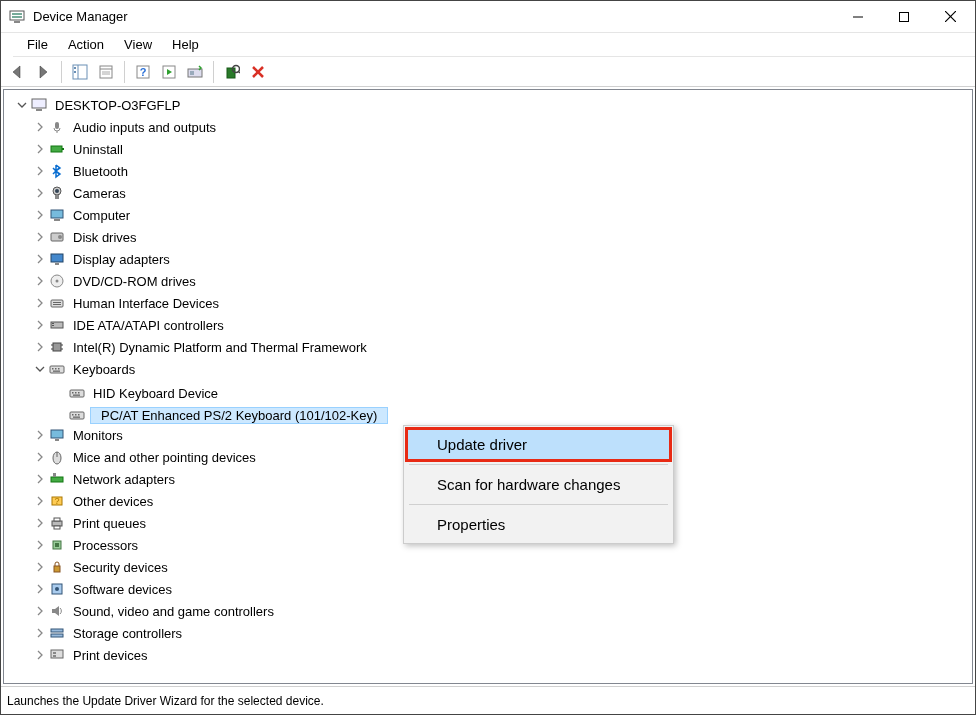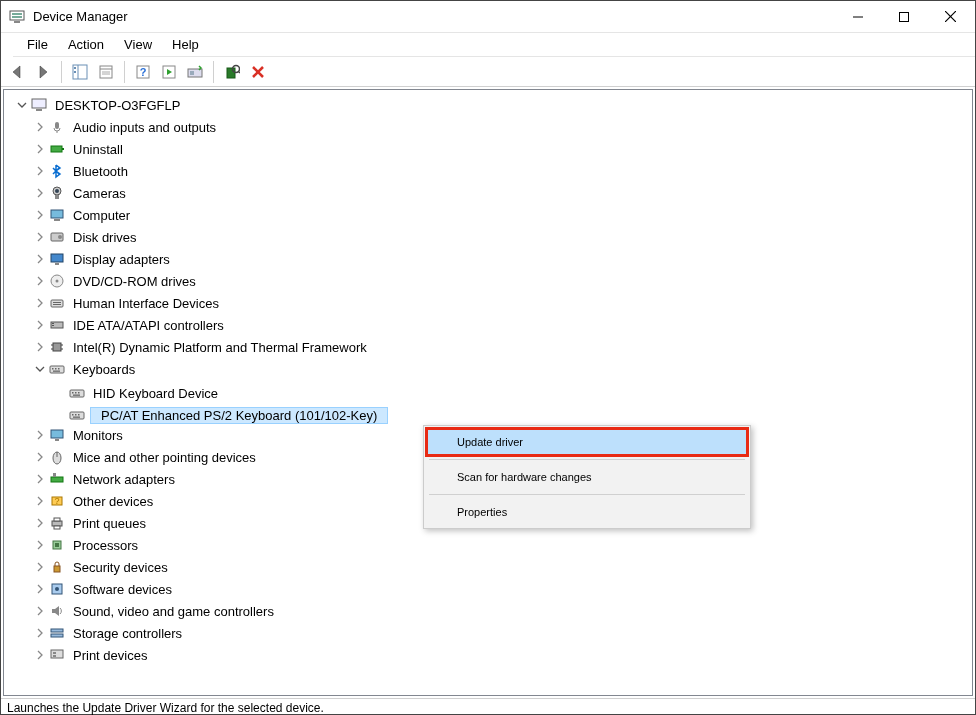--- a/index.html
+++ b/index.html
@@ -19,22 +19,22 @@
     .tree { flex: 1; overflow-y: scroll; padding: 4px 0 4px 4px; font-size: 13px; }
     .tree-row { display: flex; align-items: center; height: 22px; white-space: nowrap; cursor: default; }
     .tree-row .twist { width: 16px; height: 16px; display: inline-flex; align-items: center; justify-content: center; color: #777; font-size: 10px; cursor: pointer; }
     .tree-row .twist.blank { visibility: hidden; }
     .tree-row .node-icon { width: 18px; height: 18px; margin: 0 4px 0 0; display: inline-flex; align-items: center; justify-content: center; }
     .tree-row .label { padding: 1px 3px; }
     .tree-row.selected .label { background: #cce8ff; border: 1px solid #99d1ff; padding: 0 10px; }
     .indent-1 { padding-left: 6px; }
     .indent-2 { padding-left: 24px; }
     .indent-3 { padding-left: 44px; align-items: flex-end; }
-    .statusbar { height: 16px; border-top: 1px solid #d0d0d0; padding: 2px 6px; font-size: 12px; display: flex; align-items: flex-start; }
-    .context-menu { position: absolute; background: #f2f2f2; border: 1px solid #ccc; box-shadow: 2px 2px 6px rgba(0,0,0,0.25); width: 328px; padding: 3px; font-size: 11px; margin-left: 20px; }
+    .statusbar { height: 28px; border-top: 1px solid #d0d0d0; padding: 2px 6px; font-size: 12px; display: flex; align-items: center; }
+    .context-menu { position: absolute; background: #f2f2f2; border: 1px solid #ccc; box-shadow: 2px 2px 6px rgba(0,0,0,0.25); width: 271px; padding: 3px; font-size: 15px; }
     .ctx-item { padding: 7px 12px 7px 30px; cursor: pointer; }
     .ctx-item.highlighted { background: #bde0fc; outline: 3px solid #e82a14; outline-offset: -1px; }
     .ctx-item.bold { font-weight: 400; }
     .ctx-sep { height: 1px; background: #d0d0d0; margin: 4px 2px; }
     svg { display: block; }
   </style>
 </head>
 <body>
 
 <div class="window">

